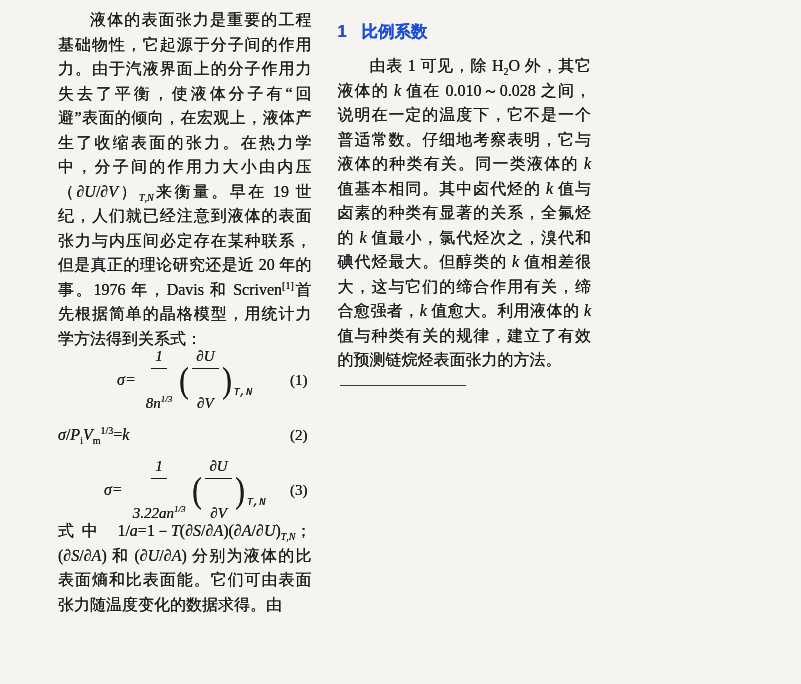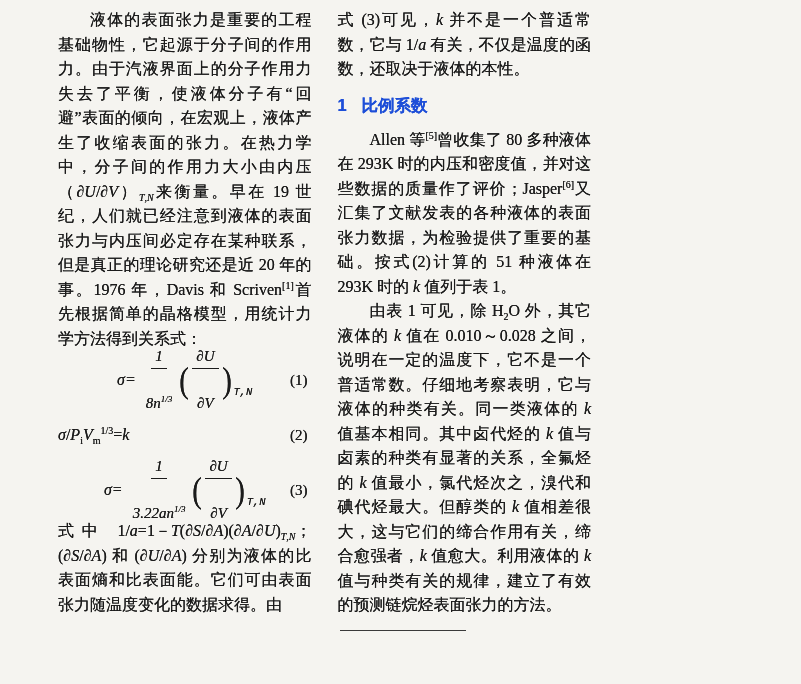--- a/index.html
+++ b/index.html
@@ -150,27 +150,25 @@
         <span class="bigp">)</span>
         <span class="f-sub">T,N</span>
       </span>
       <span class="f-tag">(3)</span>
     </div>
 
     <p class="para">式中 1/<i>a</i>=1－<i>T</i>(∂<i>S</i>/∂<i>A</i>)(∂<i>A</i>/∂<i>U</i>)<sub><i>T</i>,<i>N</i></sub>；(∂<i>S</i>/∂<i>A</i>) 和 (∂<i>U</i>/∂<i>A</i>) 分别为液体的比表面熵和比表面能。它们可由表面张力随温度变化的数据求得。由</p>
   </div>
 
   <div class="col">
-    <p class="para">式 (3)可见，<i>k</i> 并不是一个普适常数，它与 1/<i>a</i> 有关，不仅是温度的函数，还取决于液体的本性。</p>
 
     <h2 class="sec-heading">
       <span>1</span><span class="sec-title">比例系数</span>
     </h2>
 
-    <p class="para indent">Allen 等<sup>[5]</sup>曾收集了 80 多种液体在 293K 时的内压和密度值，并对这些数据的质量作了评价；Jasper<sup>[6]</sup>又汇集了文献发表的各种液体的表面张力数据，为检验提供了重要的基础。按式(2)计算的 51 种液体在 293K 时的 <i>k</i> 值列于表 1。</p>
     <p class="para indent">由表 1 可见，除 H<sub>2</sub>O 外，其它液体的 <i>k</i> 值在 0.010～0.028 之间，说明在一定的温度下，它不是一个普适常数。仔细地考察表明，它与液体的种类有关。同一类液体的 <i>k</i> 值基本相同。其中卤代烃的 <i>k</i> 值与卤素的种类有显著的关系，全氟烃的 <i>k</i> 值最小，氯代烃次之，溴代和碘代烃最大。但醇类的 <i>k</i> 值相差很大，这与它们的缔合作用有关，缔合愈强者，<i>k</i> 值愈大。利用液体的 <i>k</i> 值与种类有关的规律，建立了有效的预测链烷烃表面张力的方法。</p>
 
     <div class="footnotes">
       <div class="fn-rule"></div>
 
     </div>
   </div>
 
 </div>
 

